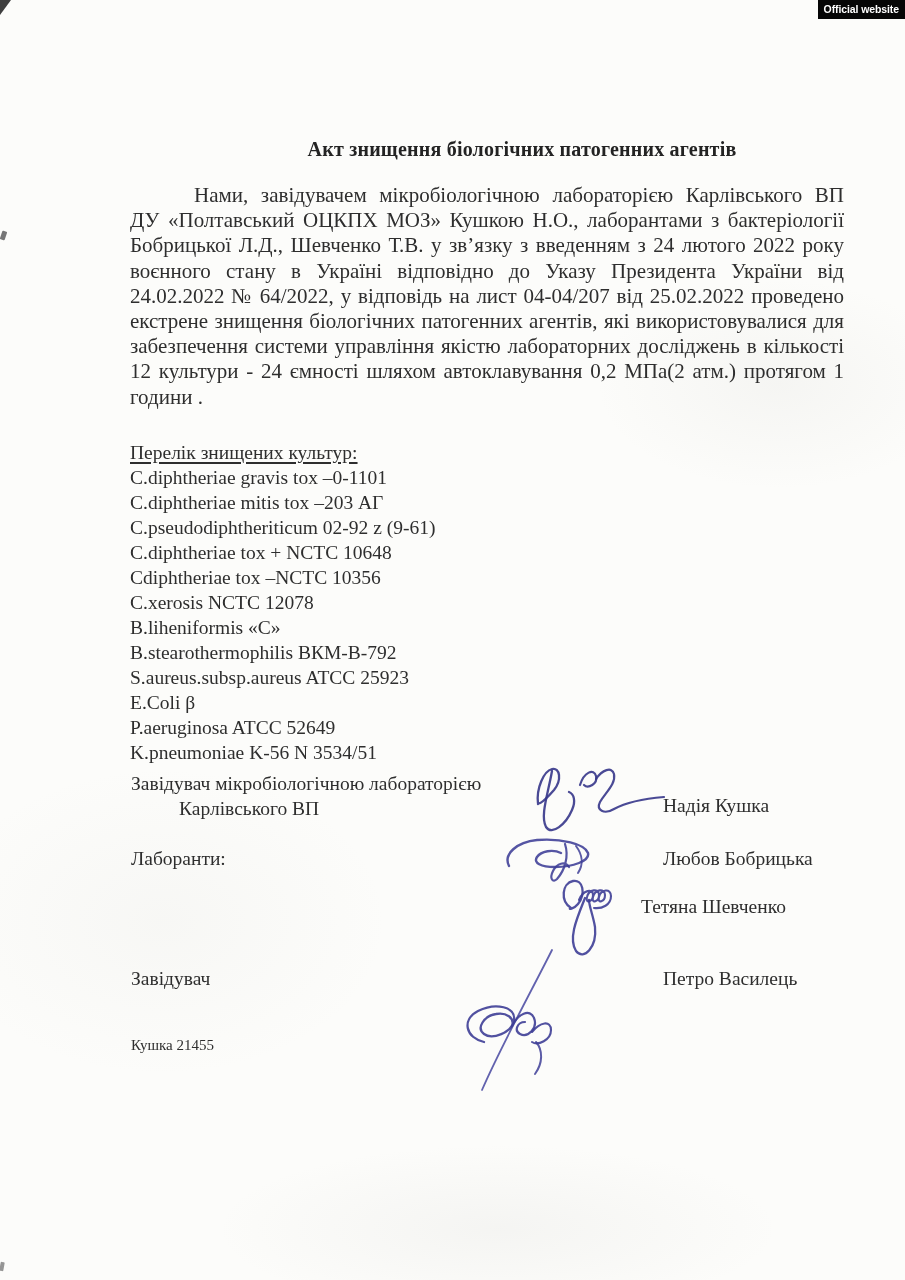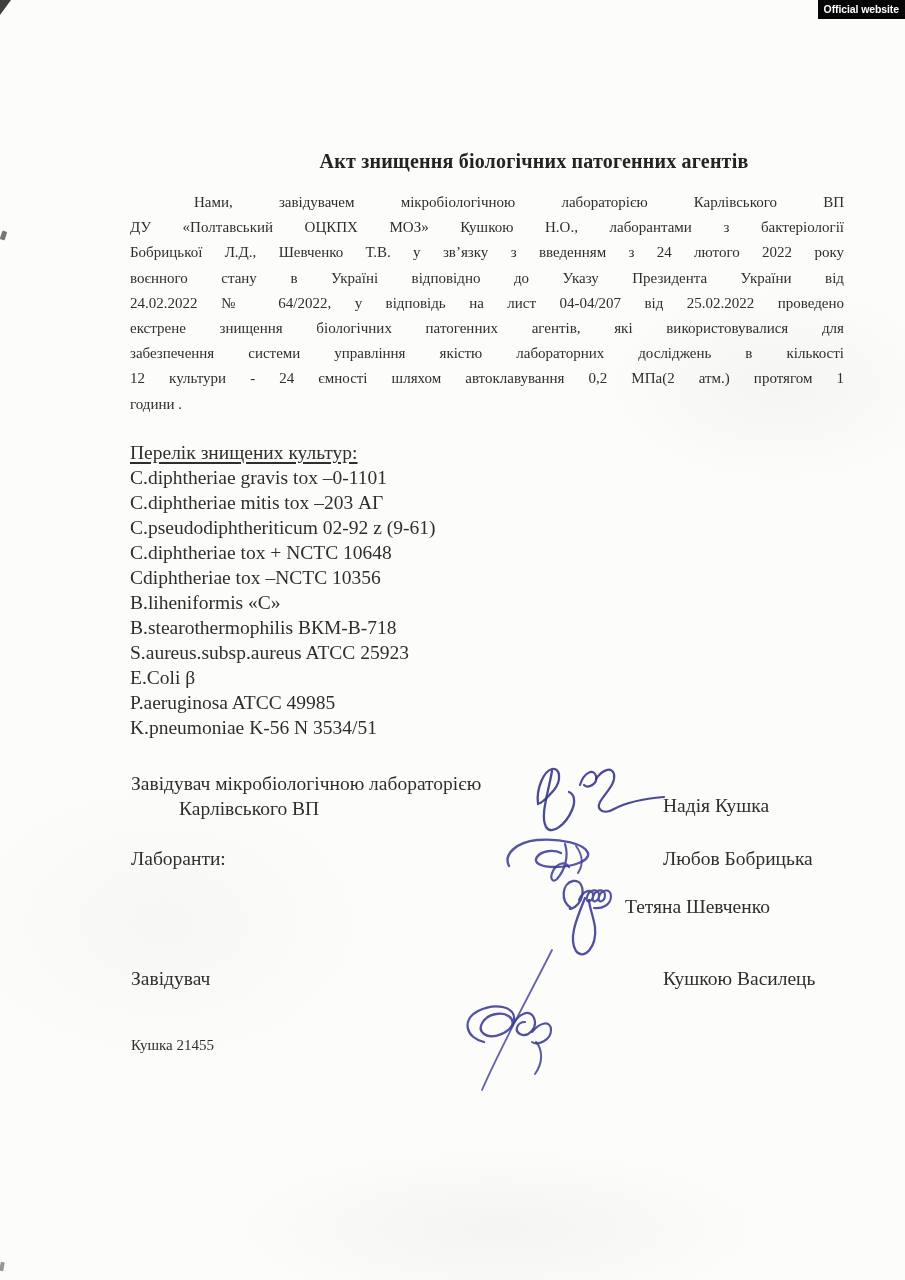--- a/index.html
+++ b/index.html
@@ -29,48 +29,48 @@
     position:absolute;top:1262px;left:0px;width:4px;height:9px;background:#6a6a6a;
     border-radius:1px;transform:rotate(10deg);opacity:.7;
   }
   .badge{
     position:absolute;top:0;right:0;background:#060606;color:#fff;
     font-family:"Liberation Sans","DejaVu Sans",sans-serif;
     font-weight:bold;font-size:10.5px;letter-spacing:-0.1px;
     padding:3px 6px 4px 6px;line-height:12px;
   }
   .title{
-    position:absolute;top:134px;left:130px;width:714px;margin:16px;
+    position:absolute;top:134px;left:130px;width:714px;margin:4px;
     padding-left:62px;box-sizing:border-box;
     text-align:center;font-size:20px;font-weight:bold;color:#232323;
     letter-spacing:0.2px;
   }
   .para{
-    position:absolute;top:190px;left:130px;width:714px;
-    font-size:15px;line-height:25.2px;color:#2e2e2e;
+    position:absolute;top:183px;left:130px;width:714px;
+    font-size:21px;line-height:25.2px;color:#2e2e2e;
   }
   .pline{text-align:justify;text-align-last:justify;white-space:normal;}
   .pline.first{text-indent:64px;}
   .pline.last{text-align:left;text-align-last:left;}
   .cultures{
     position:absolute;top:408px;left:130px;width:714px;
     font-size:19.5px;line-height:25px;color:#2e2e2e;
   }
   .list-header{
     text-decoration:underline;text-underline-offset:3px;text-decoration-thickness:1.5px;margin-top:32px;
   }
   .role,.name,.note{
     position:absolute;font-size:19.5px;line-height:25px;color:#2e2e2e;white-space:nowrap;text-align:center;
   }
   .role1a{top:771px;left:131px;}
   .role1b{top:796px;left:131px;margin-left:48px;}
   .name1{top:793px;left:663px;}
   .role2{top:846px;left:131px;}
   .name2{top:846px;left:663px;}
-  .name3{top:894px;left:625px;}
+  .name3{top:894px;left:641px;}
   .role3{top:966px;left:131px;}
   .name4{top:966px;left:663px;}
   .note{top:1033px;left:131px;font-size:15px;}
   .sig{position:absolute;}
   .sig path{fill:none;stroke-linecap:round;stroke-linejoin:round;}
   .sig1{left:528px;top:758px;}
   .sig2{left:503px;top:834px;}
   .sig3{left:545px;top:864px;}
   .sig4{left:448px;top:942px;}
 </style>
@@ -99,25 +99,26 @@
     <div class="pline last">години .</div>
   </div>
 
   <div class="cultures">
     <div class="list-header">Перелік знищених культур:</div>
     <div class="culture">C.diphtheriae gravis tox –0-1101</div>
     <div class="culture">C.diphtheriae mitis tox –203 АГ</div>
     <div class="culture">C.pseudodiphtheriticum  02-92 z (9-61)</div>
     <div class="culture">C.diphtheriae tox + NCTC 10648</div>
     <div class="culture">Cdiphtheriae tox –NCTC 10356</div>
+    <div class="culture">C.xerosis NCTC 12078</div>
     <div class="culture">B.liheniformis «С»</div>
-    <div class="culture">B.stearothermophilis ВКМ-В-718</div>
+    <div class="culture">B.stearothermophilis ВКМ-В-792</div>
     <div class="culture">S.aureus.subsp.aureus ATCC 25923</div>
     <div class="culture">E.Coli β</div>
-    <div class="culture">P.aeruginosa ATCC 49985</div>
+    <div class="culture">P.aeruginosa ATCC 52649</div>
     <div class="culture">K.pneumoniae K-56 N 3534/51</div>
   </div>
 
   <div class="role role1a">Завідувач мікробіологічною лабораторією</div>
   <div class="role role1b">Карлівського ВП</div>
 
   <svg class="sig sig1" width="140" height="86" viewBox="0 0 140 86">
     <path d="M10,46 C8,30 16,13 24,11 C32,9 34,22 26,32 C20,39 12,47 10,45" stroke="#36368a" stroke-width="2.3" opacity="0.9"></path>
     <path d="M24,13 C20,36 12,58 18,69 C24,78 38,66 44,52 C48,43 46,36 41,34" stroke="#36368a" stroke-width="2.3" opacity="0.9"></path>
     <path d="M52,27 C56,14 66,10 68,18 C70,26 60,31 56,27" stroke="#36368a" stroke-width="2.2" opacity="0.9"></path>
@@ -143,17 +144,17 @@
 
   <div class="role role3">Завідувач</div>
 
   <svg class="sig sig4" width="132" height="150" viewBox="0 0 132 150">
     <path d="M34,148 C52,106 86,44 104,8" stroke="#4646a0" stroke-width="1.8" opacity="0.85"></path>
     <path d="M36,100 C18,96 13,78 30,69 C48,60 68,65 66,78 C64,91 44,98 36,92 C28,86 36,74 48,72 C58,70 67,76 64,84" stroke="#3e3e96" stroke-width="2.3" opacity="0.9"></path>
     <path d="M64,84 C70,72 82,66 86,76 C90,86 80,96 72,92 C66,89 69,80 77,80" stroke="#3e3e96" stroke-width="2.2" opacity="0.9"></path>
     <path d="M84,90 C92,80 103,78 103,88 C103,98 90,104 84,100" stroke="#3e3e96" stroke-width="2.1" opacity="0.9"></path>
     <path d="M88,100 C95,108 95,121 87,132" stroke="#3e3e96" stroke-width="2" opacity="0.85"></path>
   </svg>
-  <div class="name name4">Кушкою Василець</div>
+  <div class="name name4">Петро Василець</div>
 
   <div class="note">Кушка 21455</div>
 
 </div>
 
 </body></html>

